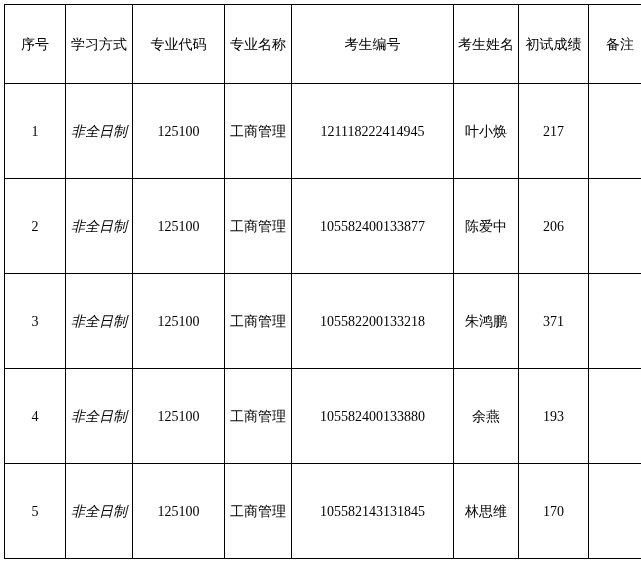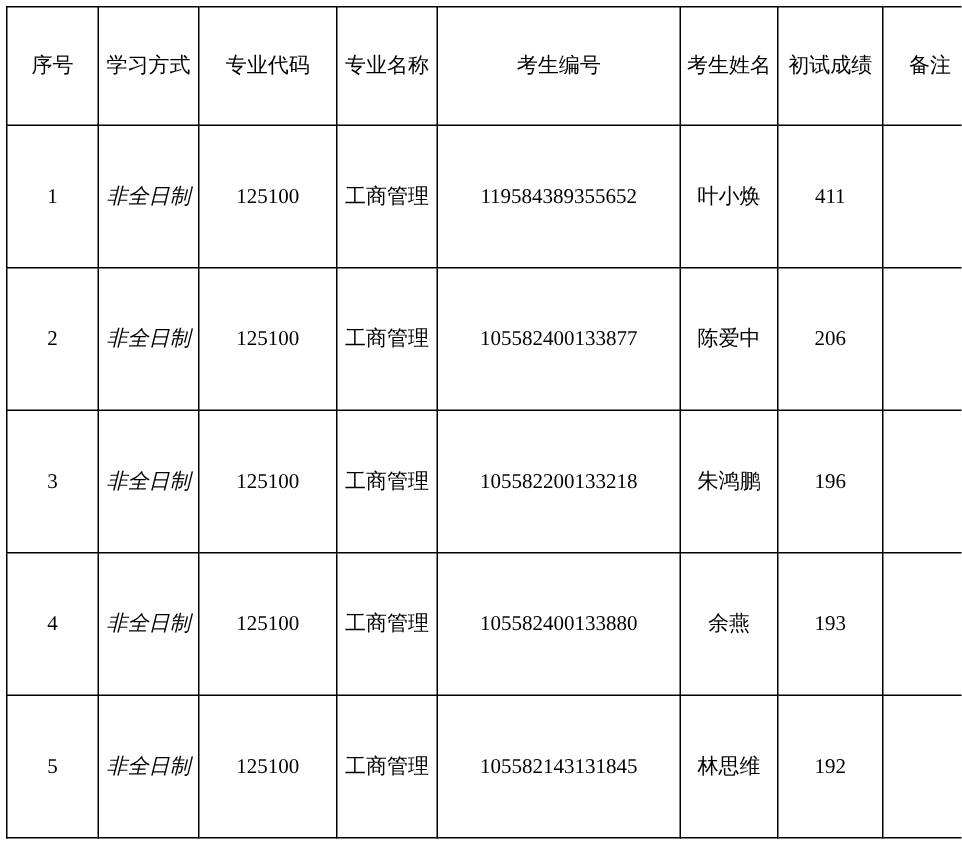--- a/index.html
+++ b/index.html
@@ -96,60 +96,60 @@
         <td class="c6 hdr-narrow">初试成绩</td>
         <td class="c7 hdr-narrow">备注</td>
       </tr>
     </thead>
     <tbody>
       <tr>
         <td class="c0 mid-low">1</td>
         <td class="c1 way-cell mid-low">非全日制</td>
         <td class="c2 val-code mid-low">125100</td>
         <td class="c3 major-cell mid-low">工商管理</td>
-        <td class="c4 val-num lower">119584389355652</td>
+        <td class="c4 val-num lower">121118222414945</td>
         <td class="c5 name-cell mid-low">叶小焕</td>
-        <td class="c6 val-score lower">411</td>
+        <td class="c6 val-score lower">217</td>
         <td class="c7"></td>
       </tr>
       <tr>
         <td class="c0 mid-low">2</td>
         <td class="c1 way-cell mid-low">非全日制</td>
         <td class="c2 val-code mid-low">125100</td>
         <td class="c3 major-cell mid-low">工商管理</td>
         <td class="c4 val-num lower">105582400133877</td>
         <td class="c5 name-cell mid-low">陈爱中</td>
         <td class="c6 val-score lower">206</td>
         <td class="c7"></td>
       </tr>
       <tr>
         <td class="c0 mid-low">3</td>
         <td class="c1 way-cell mid-low">非全日制</td>
         <td class="c2 val-code mid-low">125100</td>
         <td class="c3 major-cell mid-low">工商管理</td>
         <td class="c4 val-num lower">105582200133218</td>
         <td class="c5 name-cell mid-low">朱鸿鹏</td>
-        <td class="c6 val-score lower">196</td>
+        <td class="c6 val-score lower">371</td>
         <td class="c7"></td>
       </tr>
       <tr>
         <td class="c0 mid-low">4</td>
         <td class="c1 way-cell mid-low">非全日制</td>
         <td class="c2 val-code mid-low">125100</td>
         <td class="c3 major-cell mid-low">工商管理</td>
         <td class="c4 val-num lower">105582400133880</td>
         <td class="c5 name-cell mid-low">余燕</td>
         <td class="c6 val-score lower">193</td>
         <td class="c7"></td>
       </tr>
       <tr>
         <td class="c0 mid-low">5</td>
         <td class="c1 way-cell mid-low">非全日制</td>
         <td class="c2 val-code mid-low">125100</td>
         <td class="c3 major-cell mid-low">工商管理</td>
         <td class="c4 val-num lower">105582143131845</td>
         <td class="c5 name-cell mid-low">林思维</td>
-        <td class="c6 val-score lower">192</td>
+        <td class="c6 val-score lower">170</td>
         <td class="c7"></td>
       </tr>
     </tbody>
   </table>
 </div>
 
 </body></html>

